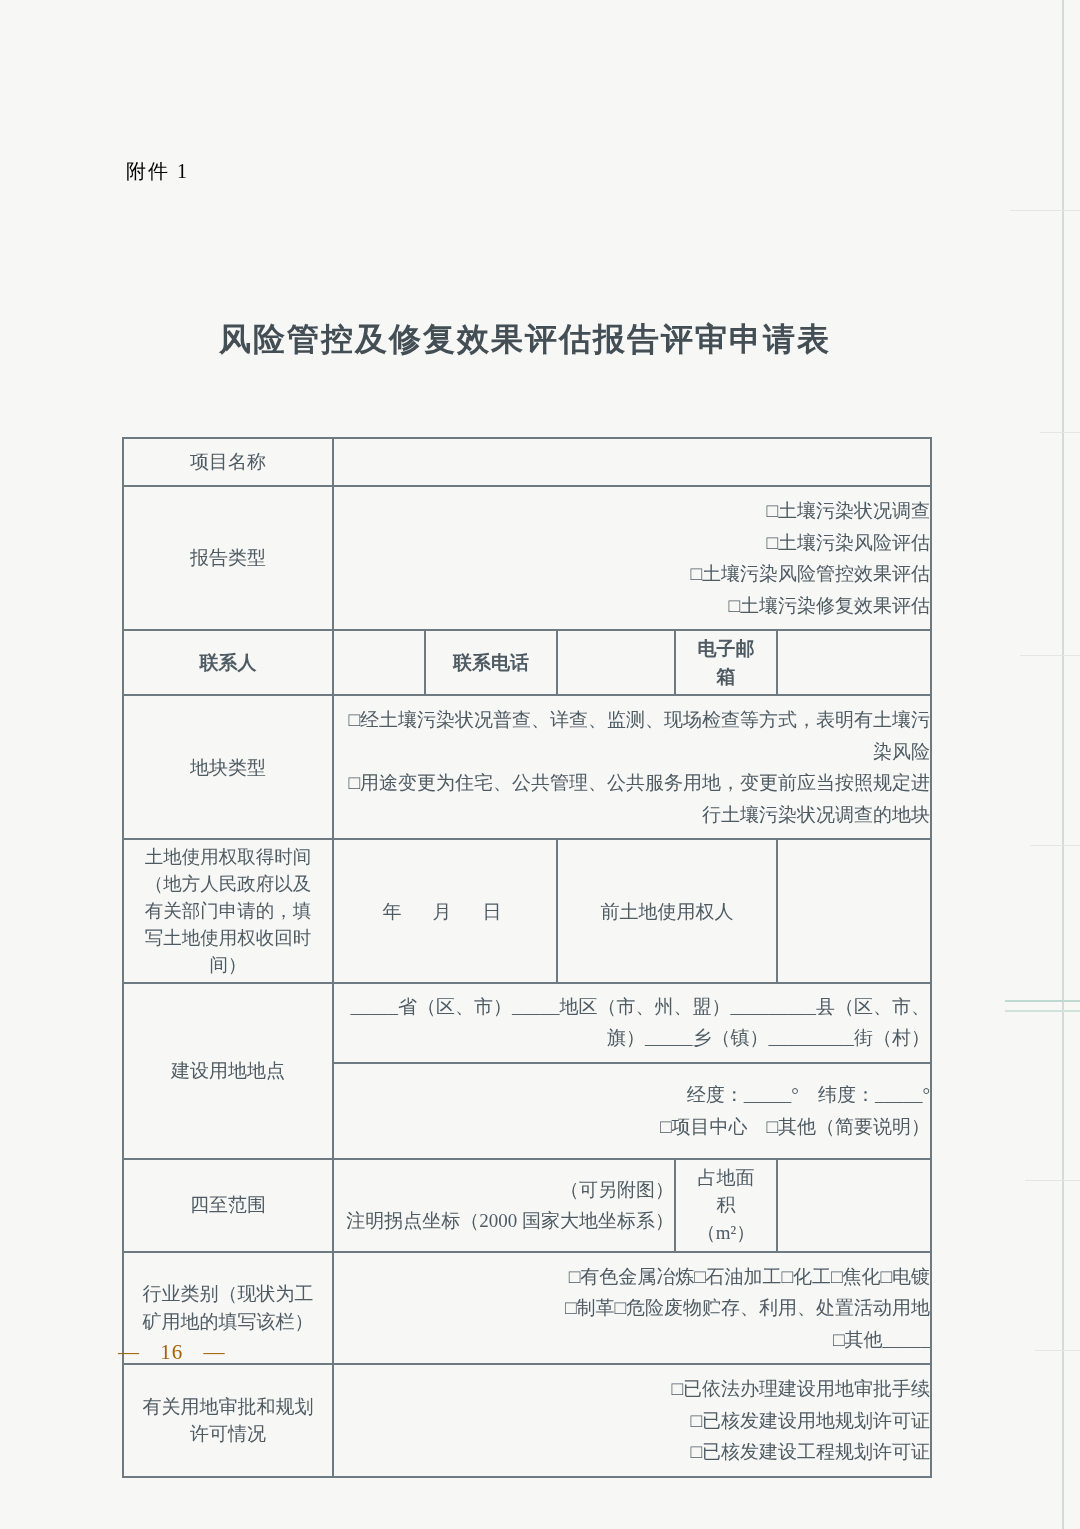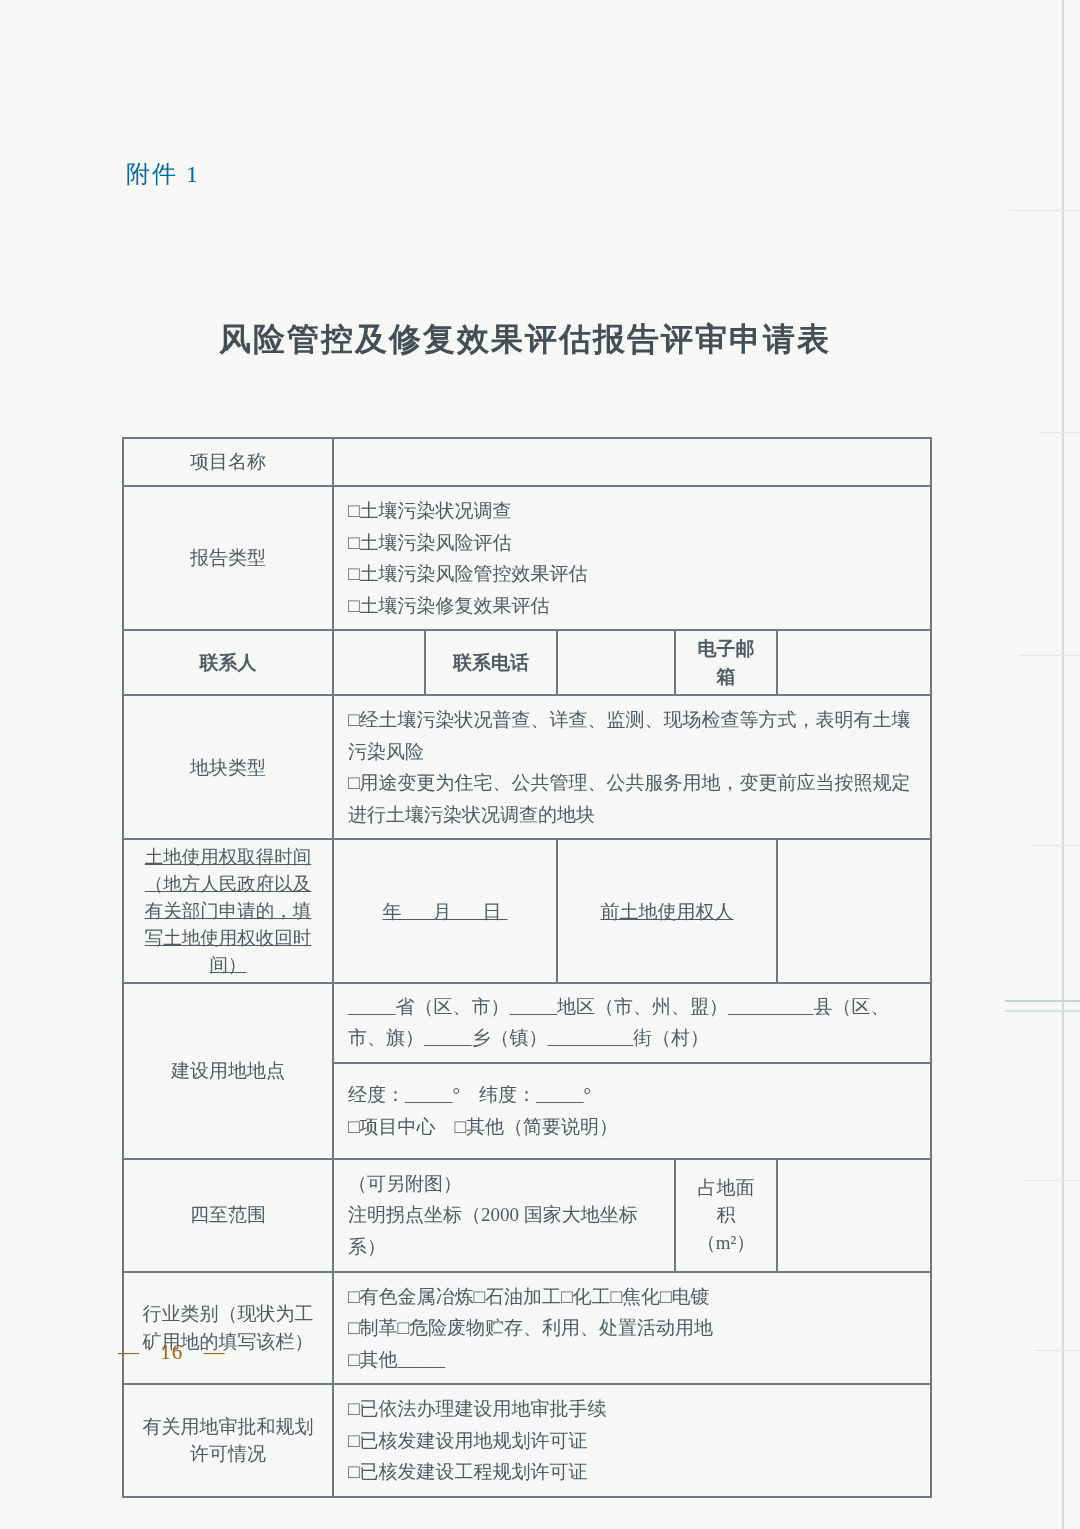--- a/index.html
+++ b/index.html
@@ -10,21 +10,21 @@
     color: #4e5b63;
     position: relative;
     width: 1080px;
     height: 1529px;
     overflow: hidden;
   }
   .page { position: relative; width: 1080px; height: 1529px; background: #f7f7f5; }
 
   .attachment {
     position: absolute; left: 126px; top: 158px;
-    font-size: 24px; color: #0369a1; letter-spacing: 2px;
+    font-size: 20px; color: #000000; letter-spacing: 2px;
   }
 
   .title {
     position: absolute; left: 0; top: 262px; width: 1050px;
     text-align: center;
     font-size: 32px; font-weight: bold; color: #434e55;
     line-height: 1.62; letter-spacing: 2px;
   }
 
   table.form {
@@ -33,32 +33,32 @@
     border-collapse: collapse;
     table-layout: fixed;
     font-size: 19px;
     color: #4e5b63;
   }
   table.form td {
     border: 2px solid #6d7a81;
     vertical-align: middle;
   }
   td.lbl { text-align: center; padding: 4px 16px; line-height: 1.45; }
-  td.content { text-align: left; padding: 8px 14px; line-height: 1.62; }
+  td.content { text-align: right; padding: 8px 0; line-height: 1.62; }
   .opt { line-height: 1.66; }
   .narrow { max-width: 182px; margin: 0 auto; }
   .narrow2 { max-width: 196px; margin: 0 auto; }
   .datecell { letter-spacing: 6px; }
   .arealbl { line-height: 1.5; padding: 4px 4px; }
 
   tr.r1 { height: 48px; }
   tr.r2 { height: 134px; }
   tr.r3 { height: 37px; font-weight: bold; }
   tr.r4 { height: 116px; }
-  tr.r5 { height: 126px; text-decoration: underline; }
+  tr.r5 { height: 126px; }
   tr.r6a { height: 70px; }
   tr.r6b { height: 96px; }
   tr.r7 { height: 72px; }
   tr.r8 { height: 98px; }
   tr.r9 { height: 94px; }
 
   .footer {
     position: absolute; left: 118px; top: 1340px;
     font-size: 21px; color: #a16207;
     word-spacing: 14px; letter-spacing: 1px;

